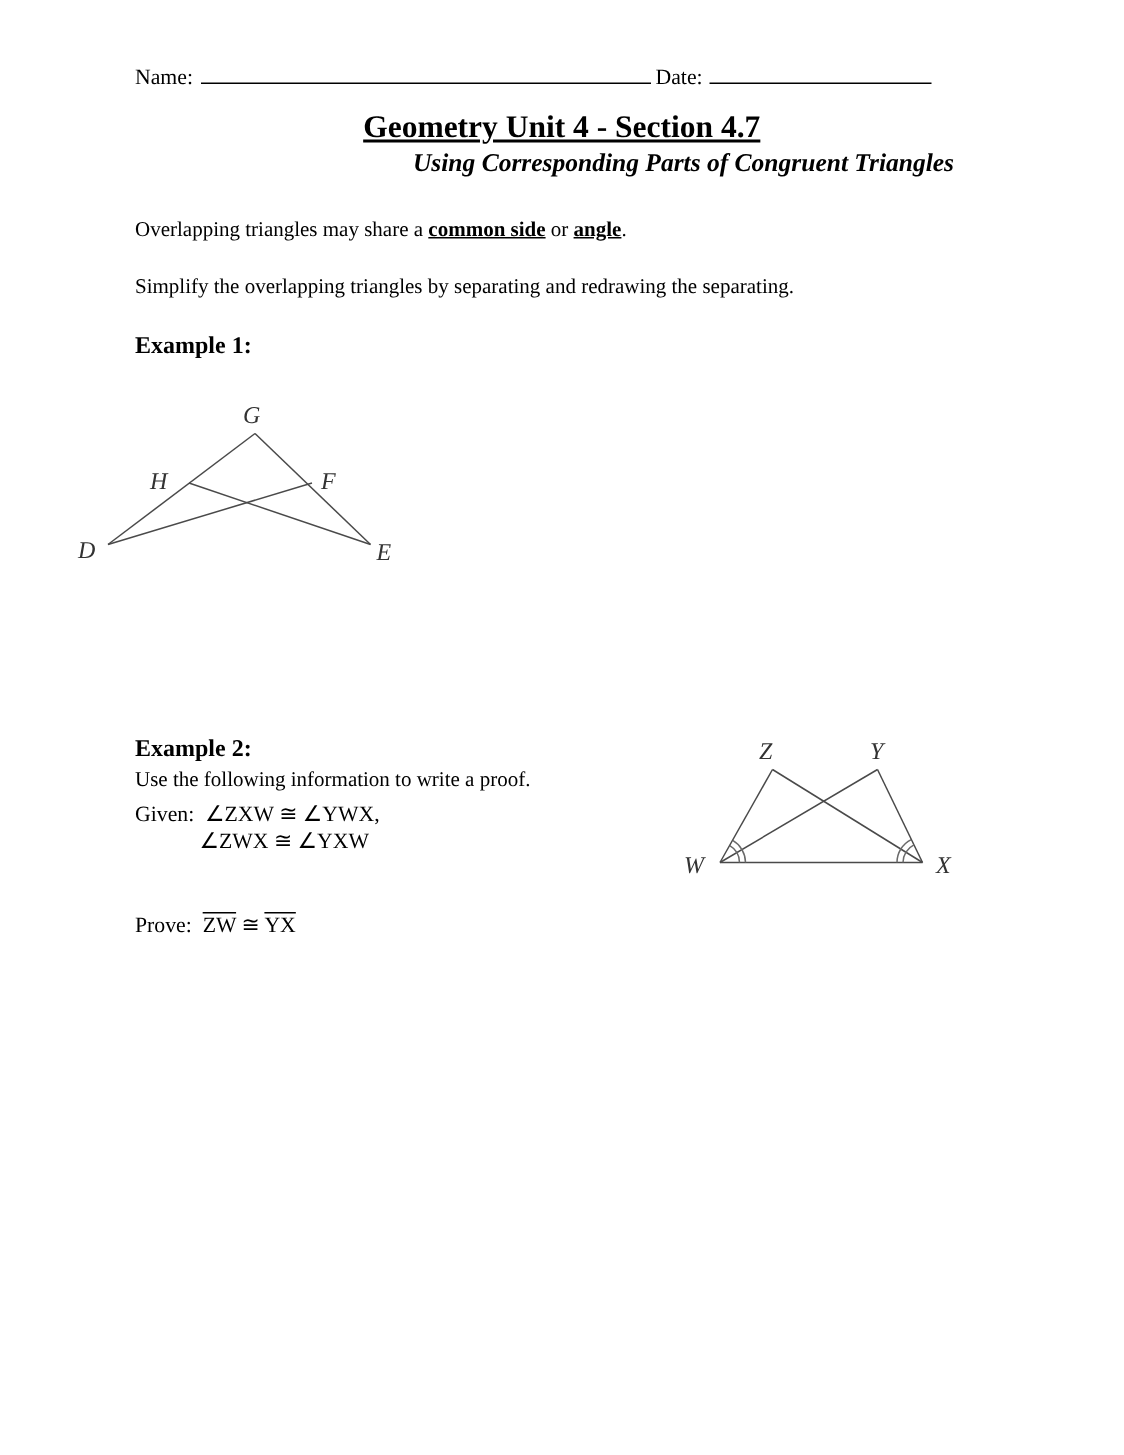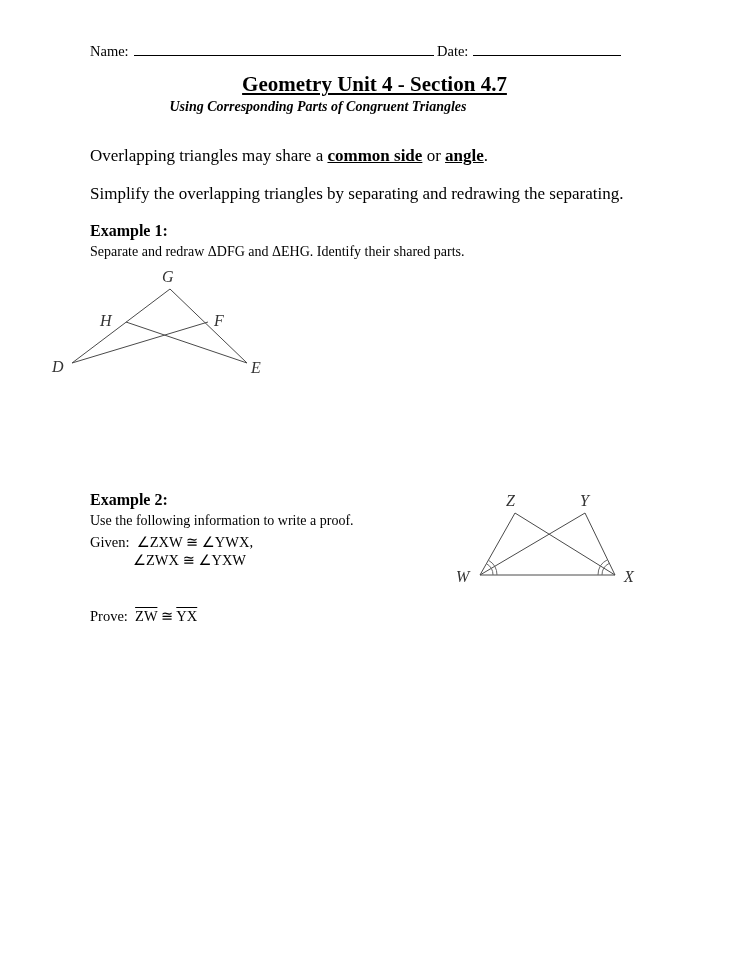--- a/index.html
+++ b/index.html
@@ -8,22 +8,22 @@
     width:749px; height:970px;
     font-family:"Liberation Serif", serif;
     color:#000;
     position:relative;
   }
   .page { position:relative; width:749px; height:970px; background:#fff; overflow:hidden; }
   .abs { position:absolute; }
   .hdr { font-size:14.5px; }
   .blank { display:inline-block; border-bottom:1px solid #000; height:14px; margin-left:5px; vertical-align:baseline; }
   .title1 { font-size:21px; font-weight:bold; text-align:center; width:749px; }
-  .title2 { font-size:14px; font-weight:bold; font-style:italic; text-align:center; width:636px; }
-  .body-text { font-size:17px; line-height:1.3; }
+  .title2 { font-size:17px; font-weight:bold; font-style:italic; text-align:right; width:636px; }
+  .body-text { font-size:14px; line-height:1.3; }
   .ex-head { font-size:16px; font-weight:bold; }
   .instr { font-size:14px; }
   .gp { font-size:14.5px; }
   .b { font-weight:normal; }
   .bu { font-weight:bold; text-decoration:underline; }
   .ovl { text-decoration:overline; }
   svg .seg { stroke:#4a4a4a; stroke-width:1; fill:none; }
   svg .arc { stroke:#6a6a6a; stroke-width:1; fill:none; }
   svg text { font-family:"Liberation Serif", serif; font-style:italic; font-size:16px; fill:#333; }
 </style>
@@ -44,21 +44,20 @@
 
   <div class="abs body-text" style="left:90px; top:145px; width:590px;">
     <span>Overlapping triangles may share a </span><span class="bu">common side</span><span> or </span><span class="bu">angle</span><span>.</span>
   </div>
 
   <div class="abs body-text" style="left:90px; top:183px; width:620px;">
     <span>Simplify the overlapping triangles by </span><span class="b">separating and redrawing</span><span> the separating.</span>
   </div>
 
   <div class="abs ex-head" style="left:90px; top:222px;">Example 1:</div>
-  <div class="abs instr" style="left:90px; top:244px;">Separate and redraw ΔDFG and ΔEHG.  Identify their shared parts.</div>
 
   <svg class="abs" style="left:50px; top:266px;" width="230" height="118" viewBox="0 0 230 118">
     <line class="seg" x1="120" y1="23" x2="22" y2="97"></line>
     <line class="seg" x1="120" y1="23" x2="197" y2="97"></line>
     <line class="seg" x1="22" y1="97" x2="158" y2="56"></line>
     <line class="seg" x1="197" y1="97" x2="76" y2="56"></line>
     <text x="112" y="16">G</text>
     <text x="50" y="60">H</text>
     <text x="164" y="60">F</text>
     <text x="2" y="106">D</text>

